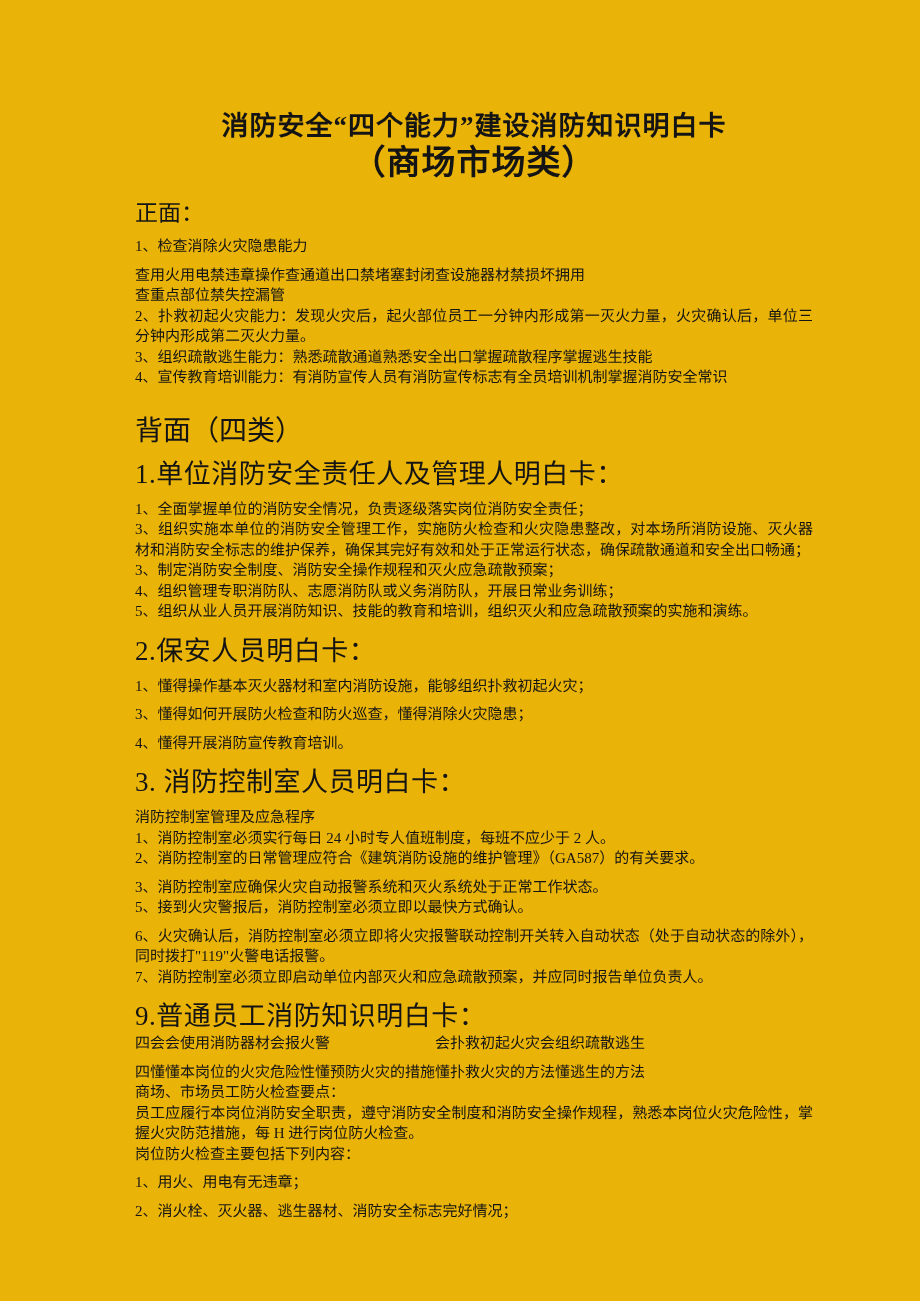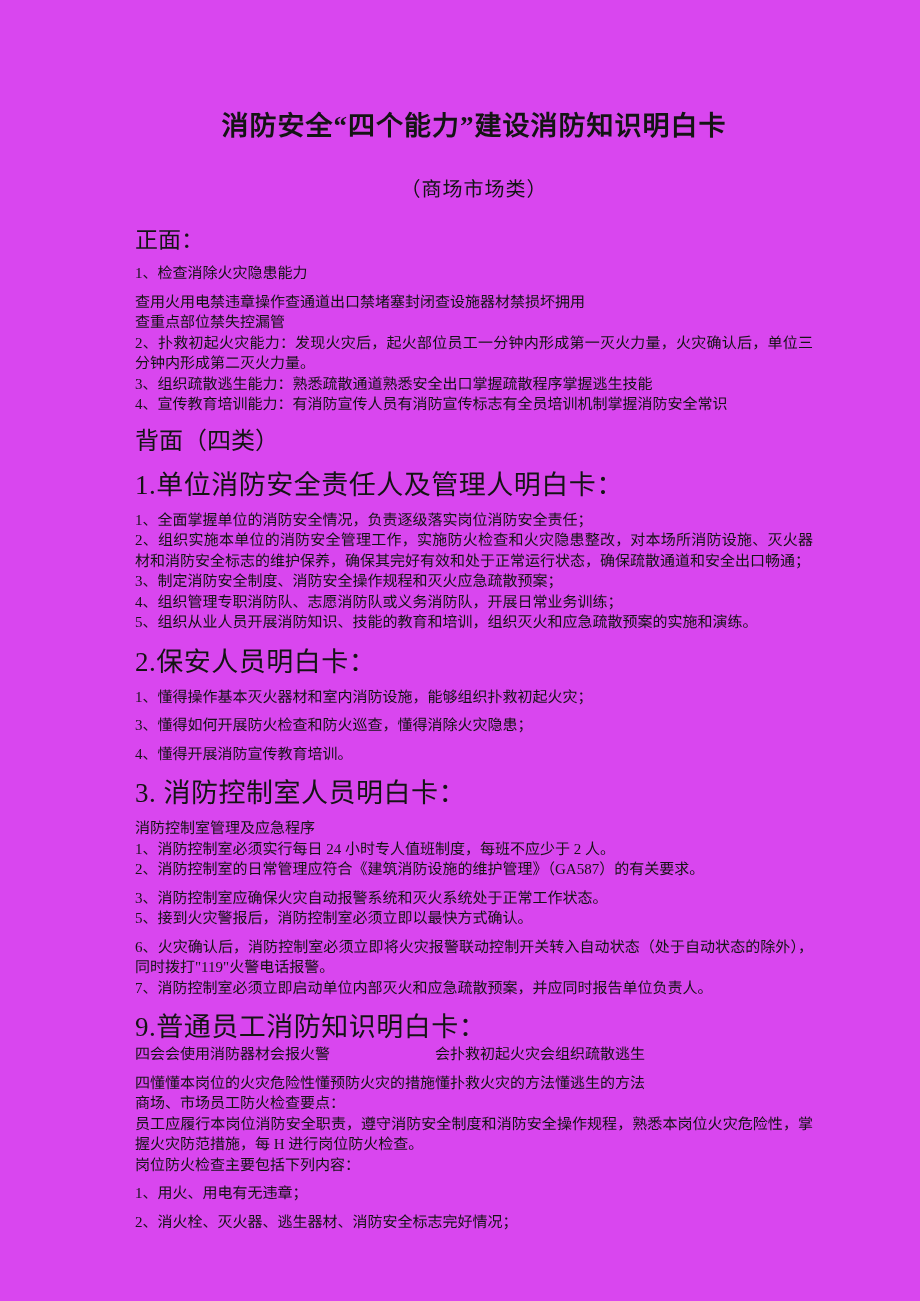--- a/index.html
+++ b/index.html
@@ -5,56 +5,56 @@
   html, body {
     margin: 0;
     padding: 0;
     background: #ffffff;
   }
   .page {
     position: relative;
     width: 920px;
     height: 1301px;
     margin: 0 auto;
-    background: #d946ef;
+    background: #eab308;
     color: #141414;
     font-family: "Liberation Serif", "DejaVu Serif", serif;
     overflow: hidden;
     box-sizing: border-box;
     padding: 110px 105px 4px 135px;
   }
   .content {
     width: 678px;
   }
   h1, h2, h3, p { margin: 0; padding: 0; font-weight: normal; }
 
   .doc-title {
     font-size: 27px;
     font-weight: bold;
     text-align: center;
     letter-spacing: 1px;
     line-height: 33px;
   }
   .doc-subtitle {
-    font-size: 20px;
-    font-weight: normal;
+    font-size: 34px;
+    font-weight: bold;
     text-align: center;
     letter-spacing: 1px;
     line-height: 33px;
-    margin-top: 30px;
+    margin-top: 3px;
   }
   .front-heading {
     font-size: 23px;
     line-height: 28px;
     margin-top: 21px;
   }
   .back-heading {
-    font-size: 24px;
+    font-size: 28px;
     line-height: 29px;
-    margin-top: 12px;
+    margin-top: 28px;
   }
   .section-heading {
     font-size: 27px;
     line-height: 34px;
     margin-top: 12px;
     letter-spacing: 0.5px;
   }
   p.body {
     font-size: 15px;
     line-height: 20.5px;
@@ -83,21 +83,21 @@
       <p class="body">2、扑救初起火灾能力：发现火灾后，起火部位员工一分钟内形成第一灭火力量，火灾确认后，单位三分钟内形成第二灭火力量。</p>
       <p class="body">3、组织疏散逃生能力：熟悉疏散通道熟悉安全出口掌握疏散程序掌握逃生技能</p>
       <p class="body">4、宣传教育培训能力：有消防宣传人员有消防宣传标志有全员培训机制掌握消防安全常识</p>
     </div>
 
     <h2 class="back-heading">背面（四类）</h2>
 
     <div class="section">
       <h3 class="section-heading">1.单位消防安全责任人及管理人明白卡：</h3>
       <p class="body first">1、全面掌握单位的消防安全情况，负责逐级落实岗位消防安全责任；</p>
-      <p class="body">2、组织实施本单位的消防安全管理工作，实施防火检查和火灾隐患整改，对本场所消防设施、灭火器材和消防安全标志的维护保养，确保其完好有效和处于正常运行状态，确保疏散通道和安全出口畅通；</p>
+      <p class="body">3、组织实施本单位的消防安全管理工作，实施防火检查和火灾隐患整改，对本场所消防设施、灭火器材和消防安全标志的维护保养，确保其完好有效和处于正常运行状态，确保疏散通道和安全出口畅通；</p>
       <p class="body">3、制定消防安全制度、消防安全操作规程和灭火应急疏散预案；</p>
       <p class="body">4、组织管理专职消防队、志愿消防队或义务消防队，开展日常业务训练；</p>
       <p class="body">5、组织从业人员开展消防知识、技能的教育和培训，组织灭火和应急疏散预案的实施和演练。</p>
     </div>
 
     <div class="section">
       <h3 class="section-heading">2.保安人员明白卡：</h3>
       <p class="body first">1、懂得操作基本灭火器材和室内消防设施，能够组织扑救初起火灾；</p>
       <p class="body gap">3、懂得如何开展防火检查和防火巡查，懂得消除火灾隐患；</p>
       <p class="body gap">4、懂得开展消防宣传教育培训。</p>

